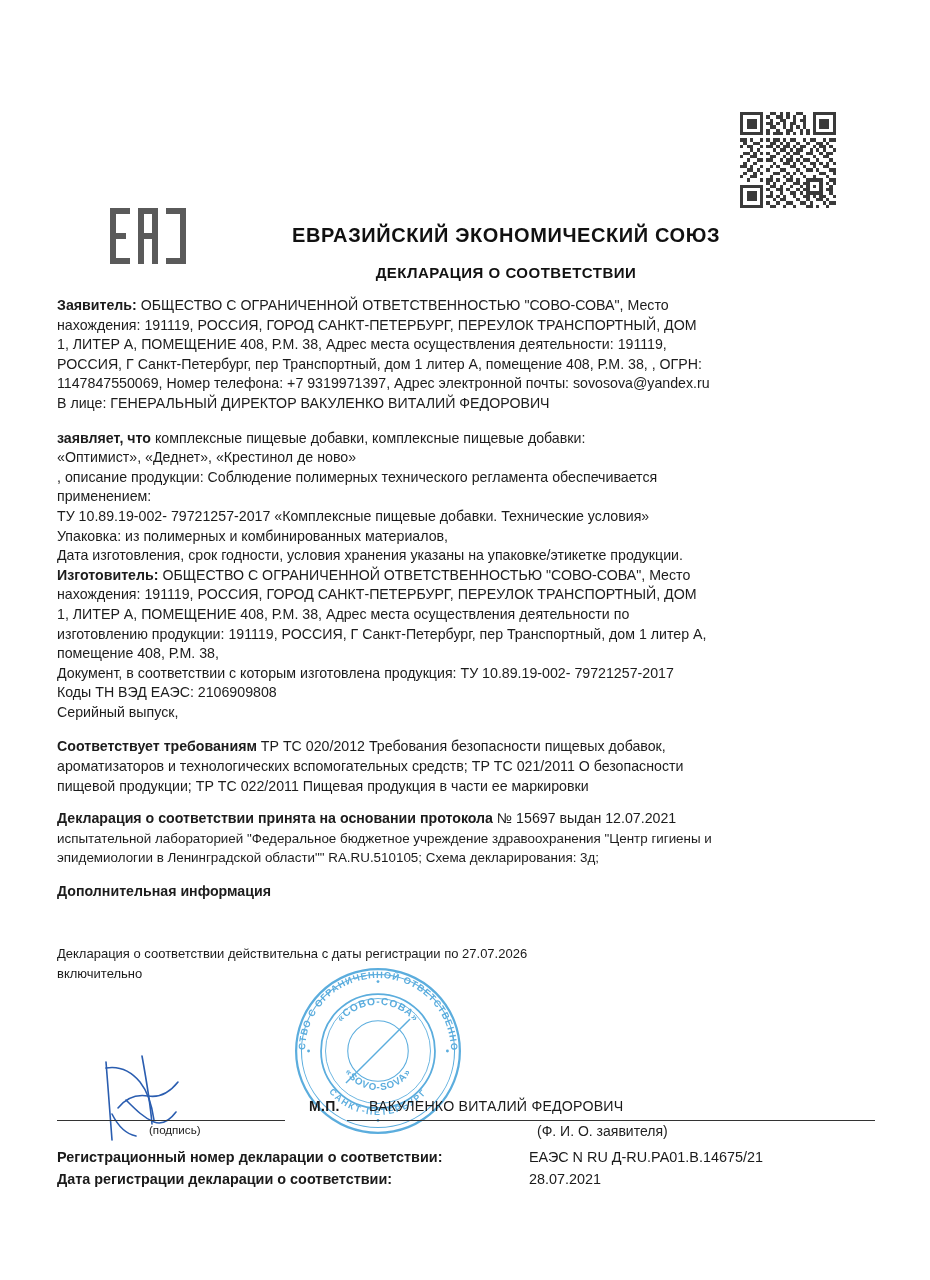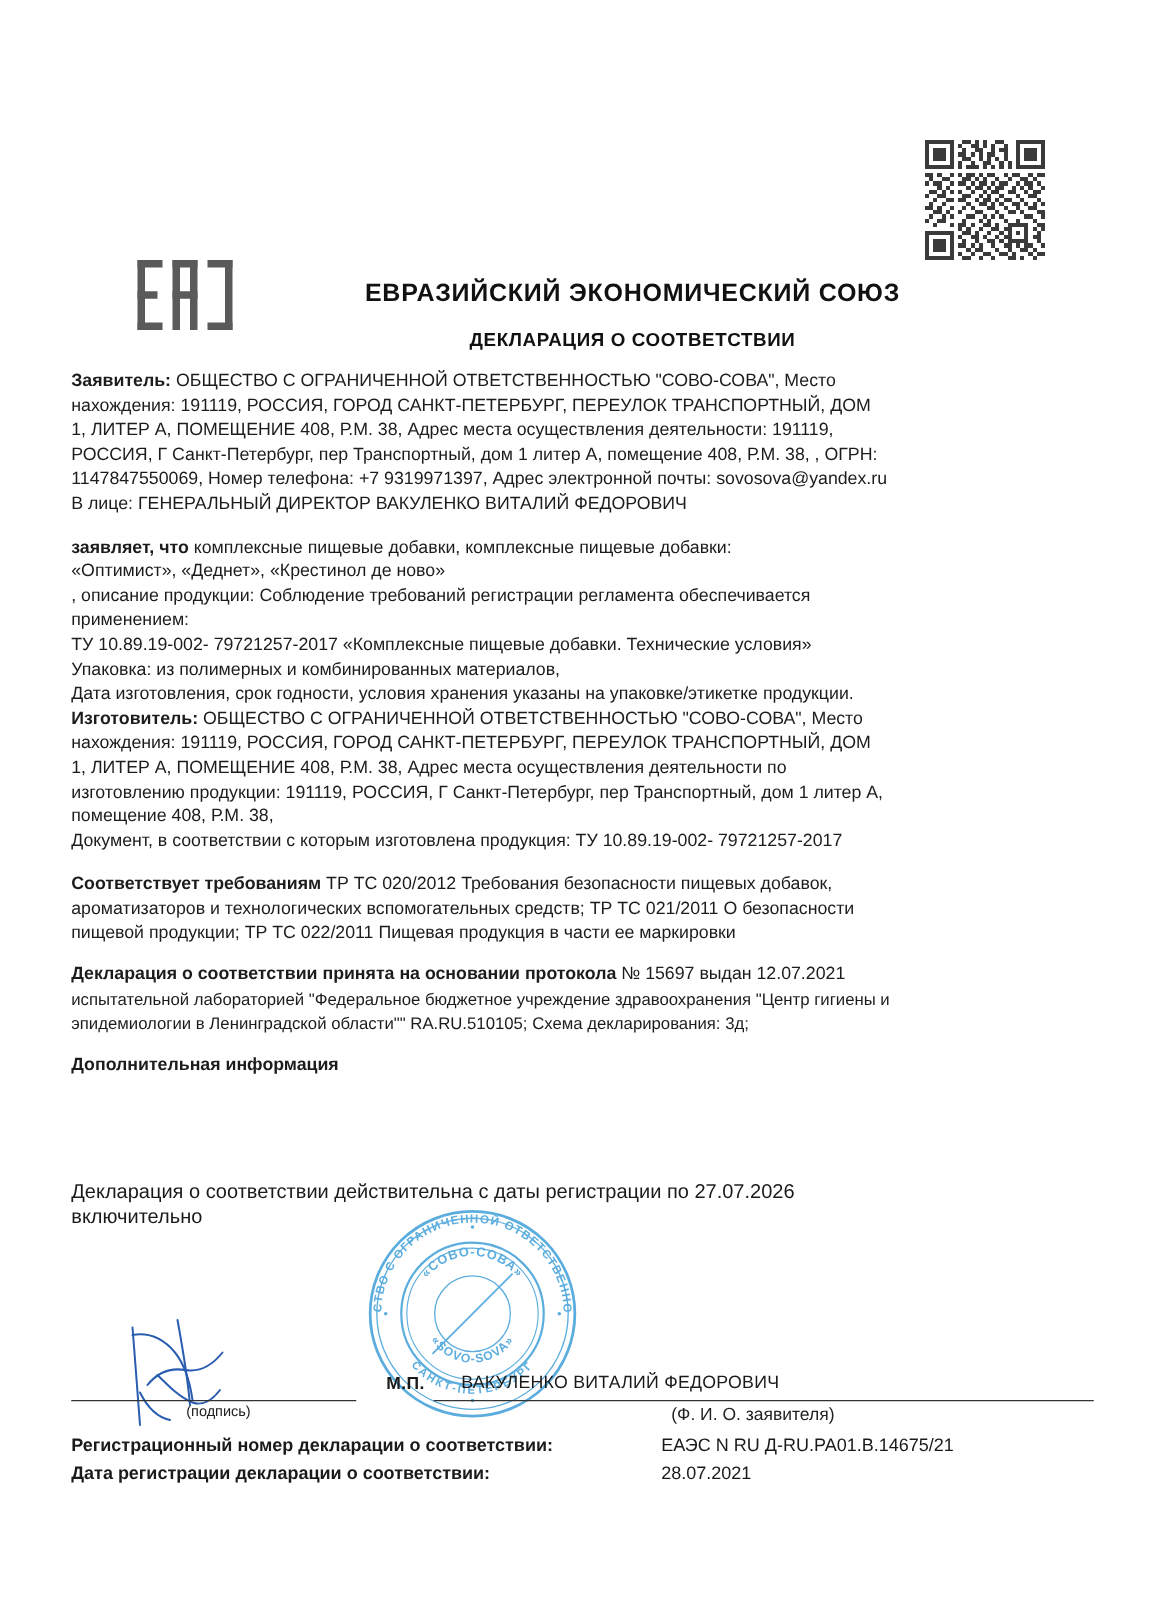--- a/index.html
+++ b/index.html
@@ -81,21 +81,21 @@
   .gap-sm { margin-top: 13px !important; }
   .gap-md { margin-top: 15px !important; }
   .lbl { font-weight: bold; }
 
   
   .validity {
     position: absolute;
     left: 57px;
     top: 944px;
     width: 800px;
-    font-size: 16px;
+    font-size: 13px;
     line-height: 19.6px;
   }
 
   
   .stamp {
     position: absolute;
     left: 289px;
     top: 962px;
     width: 178px;
     height: 178px;
@@ -459,32 +459,34 @@
 
     <p class="para"><span class="lbl">Заявитель:</span><span> ОБЩЕСТВО С ОГРАНИЧЕННОЙ ОТВЕТСТВЕННОСТЬЮ "СОВО-СОВА", Место</span></p>
     <p class="para">нахождения: 191119, РОССИЯ, ГОРОД САНКТ-ПЕТЕРБУРГ, ПЕРЕУЛОК ТРАНСПОРТНЫЙ, ДОМ</p>
     <p class="para">1, ЛИТЕР А, ПОМЕЩЕНИЕ 408, Р.М. 38, Адрес места осуществления деятельности: 191119,</p>
     <p class="para">РОССИЯ, Г Санкт-Петербург, пер Транспортный, дом 1 литер А, помещение 408, Р.М. 38, , ОГРН:</p>
     <p class="para">1147847550069, Номер телефона: +7 9319971397, Адрес электронной почты: sovosova@yandex.ru</p>
     <p class="para"><span>В лице:</span><span> ГЕНЕРАЛЬНЫЙ ДИРЕКТОР ВАКУЛЕНКО ВИТАЛИЙ ФЕДОРОВИЧ</span></p>
 
     <p class="para gap-md"><span class="lbl">заявляет, что</span><span>   комплексные пищевые добавки, комплексные пищевые добавки:</span></p>
     <p class="para">«Оптимист», «Деднет», «Крестинол де ново»</p>
-    <p class="para">, описание продукции: Соблюдение требований регистрации регламента обеспечивается</p>
+    <p class="para">, описание продукции: Соблюдение полимерных технического регламента обеспечивается</p>
     <p class="para">применением:</p>
     <p class="para">ТУ 10.89.19-002- 79721257-2017 «Комплексные пищевые добавки. Технические условия»</p>
     <p class="para">Упаковка: из полимерных и комбинированных материалов,</p>
     <p class="para">Дата изготовления, срок годности, условия хранения указаны на упаковке/этикетке продукции.</p>
 
     <p class="para"><span class="lbl">Изготовитель:</span><span> ОБЩЕСТВО С ОГРАНИЧЕННОЙ ОТВЕТСТВЕННОСТЬЮ "СОВО-СОВА", Место</span></p>
     <p class="para">нахождения: 191119, РОССИЯ, ГОРОД САНКТ-ПЕТЕРБУРГ, ПЕРЕУЛОК ТРАНСПОРТНЫЙ, ДОМ</p>
     <p class="para">1, ЛИТЕР А, ПОМЕЩЕНИЕ 408, Р.М. 38, Адрес места осуществления деятельности по</p>
     <p class="para">изготовлению продукции: 191119, РОССИЯ, Г Санкт-Петербург, пер Транспортный, дом 1 литер А,</p>
     <p class="para">помещение 408, Р.М. 38,</p>
     <p class="para">Документ, в соответствии с которым изготовлена продукция: ТУ 10.89.19-002- 79721257-2017</p>
+    <p class="para">Коды ТН ВЭД ЕАЭС: 2106909808</p>
+    <p class="para">Серийный выпуск,</p>
 
     <p class="para gap-md"><span class="lbl">Соответствует требованиям</span><span>   ТР ТС 020/2012 Требования безопасности пищевых добавок,</span></p>
     <p class="para">ароматизаторов и технологических вспомогательных средств; ТР ТС 021/2011 О безопасности</p>
     <p class="para">пищевой продукции; ТР ТС 022/2011 Пищевая продукция в части ее маркировки</p>
 
     <p class="para gap-sm"><span class="lbl">Декларация о соответствии принята на основании протокола</span><span> № 15697  выдан 12.07.2021</span></p>
     <p class="para" style="font-size:13.4px;line-height:19px;">испытательной лабораторией "Федеральное бюджетное учреждение здравоохранения "Центр гигиены и</p>
     <p class="para" style="font-size:13.4px;line-height:19px;">эпидемиологии в Ленинградской области"" RA.RU.510105; Схема декларирования: 3д;</p>
 
     <p class="para gap-md lbl">Дополнительная информация</p>

